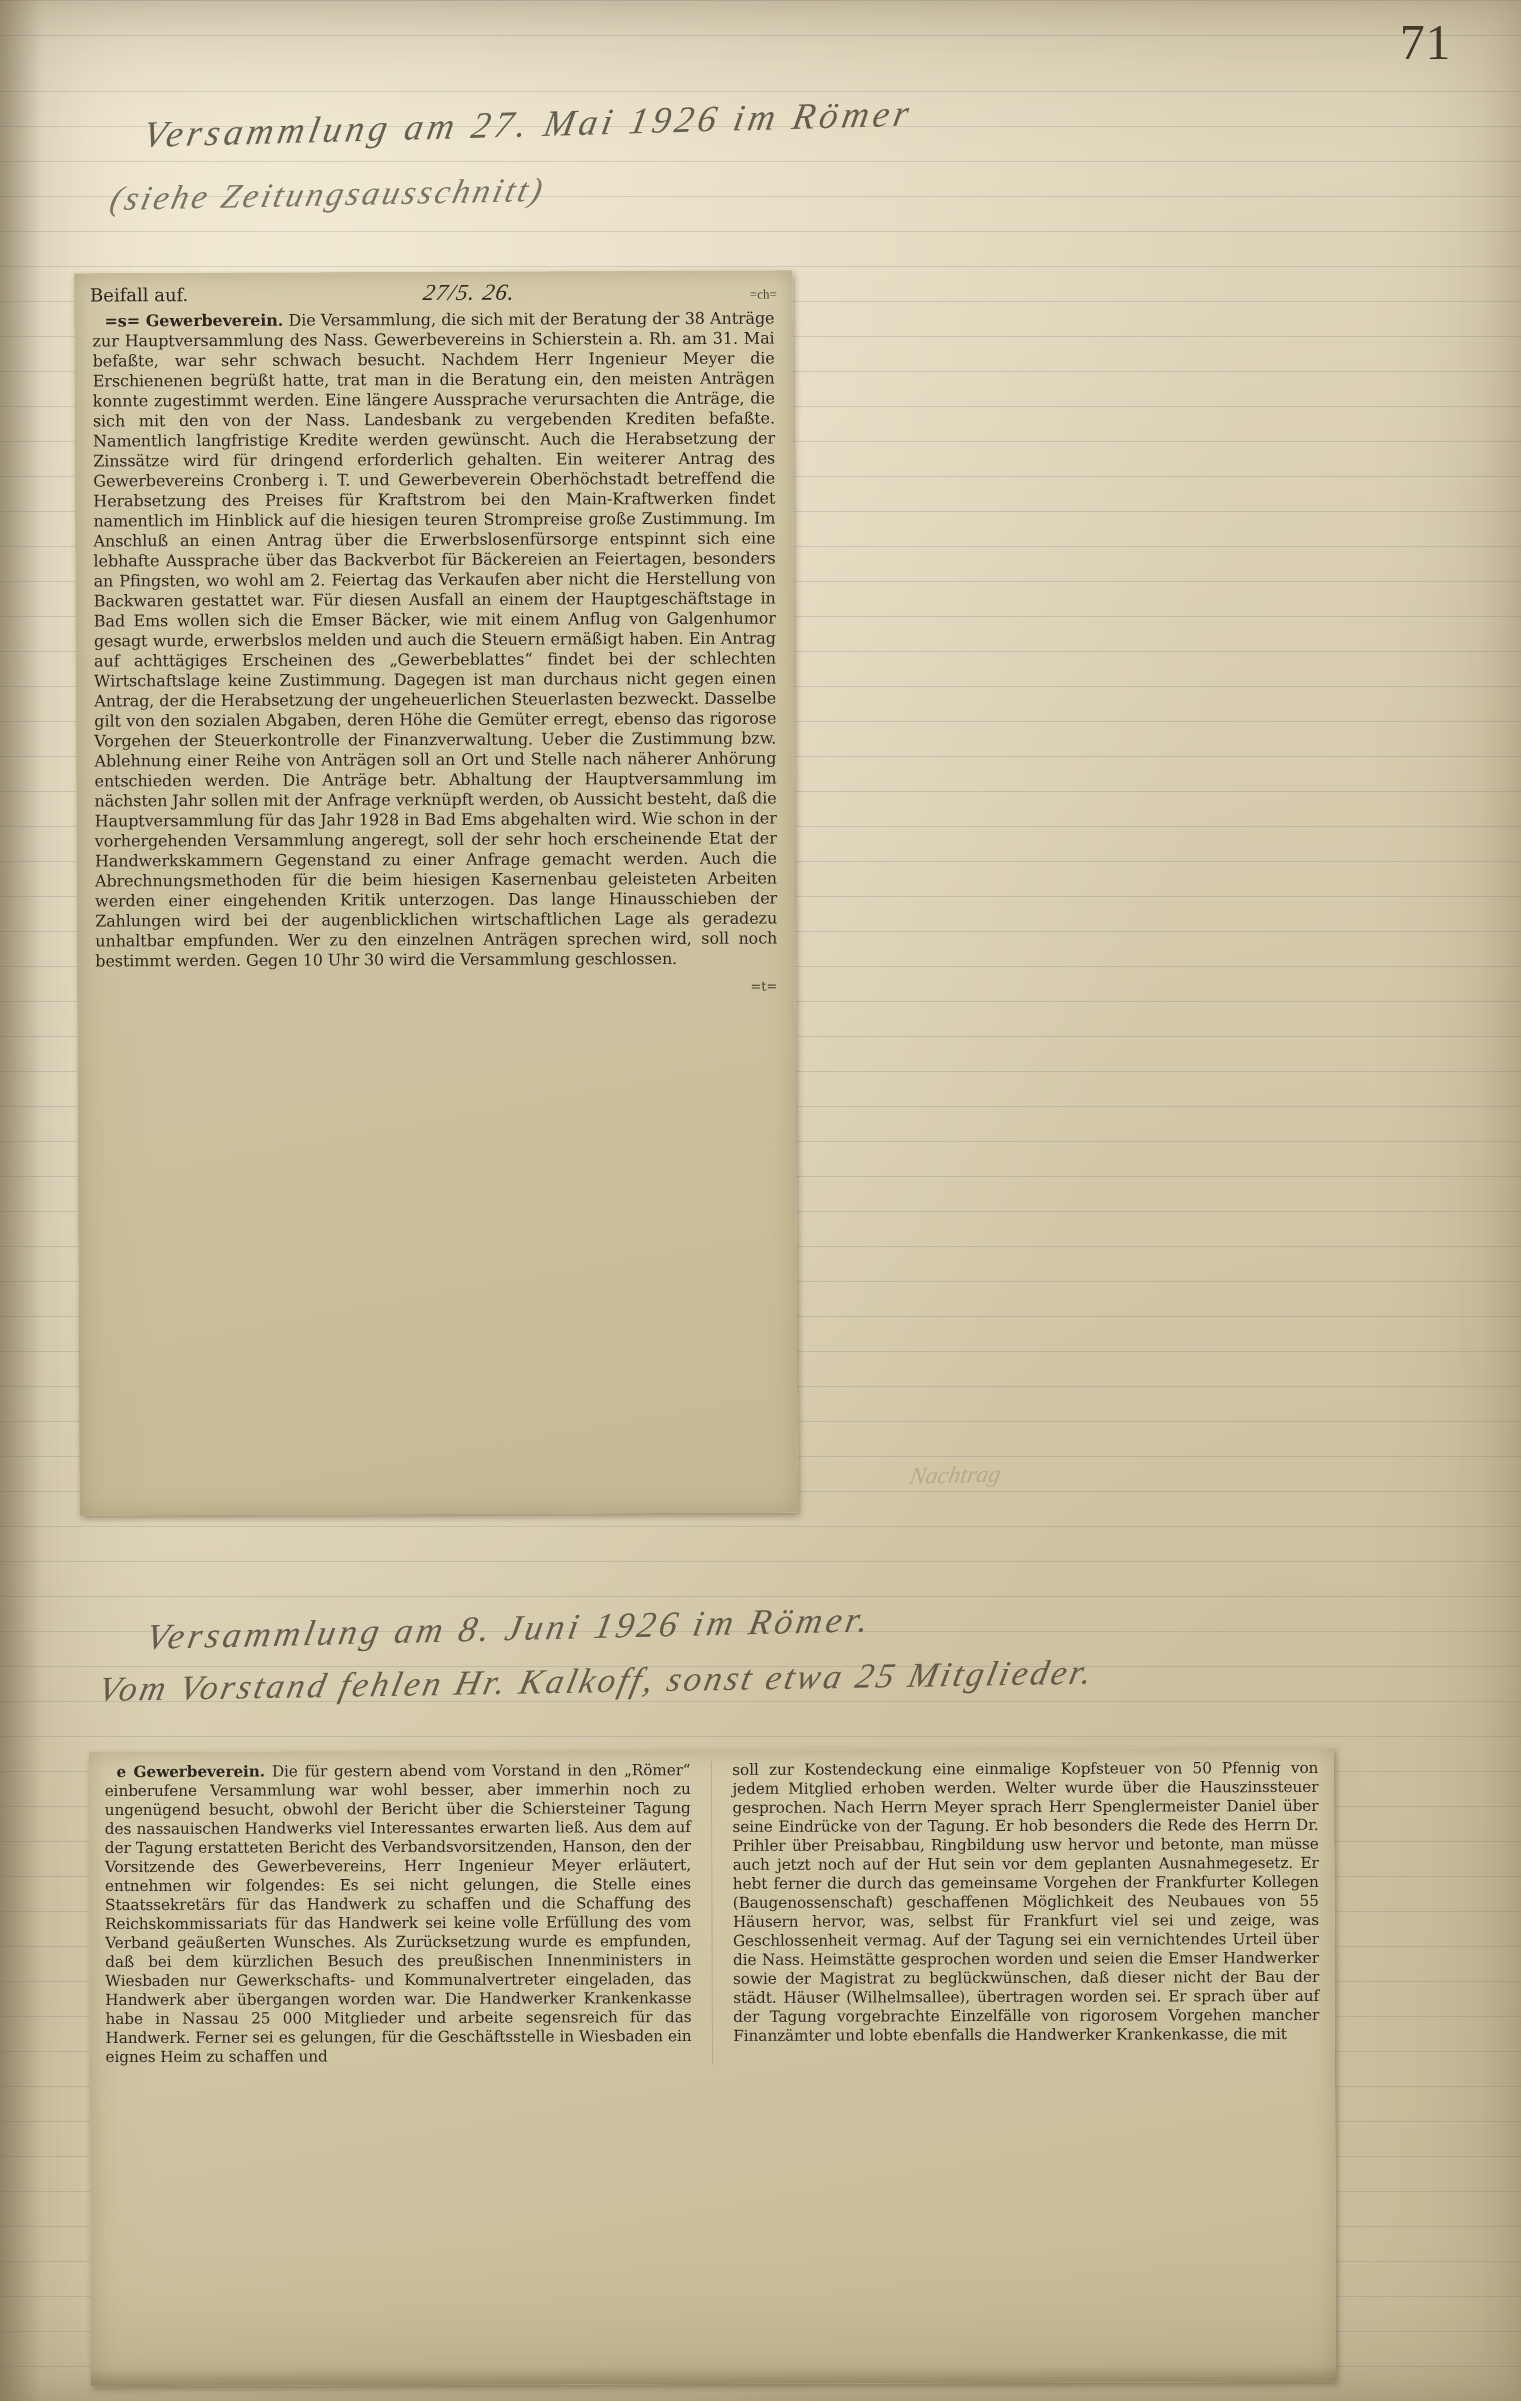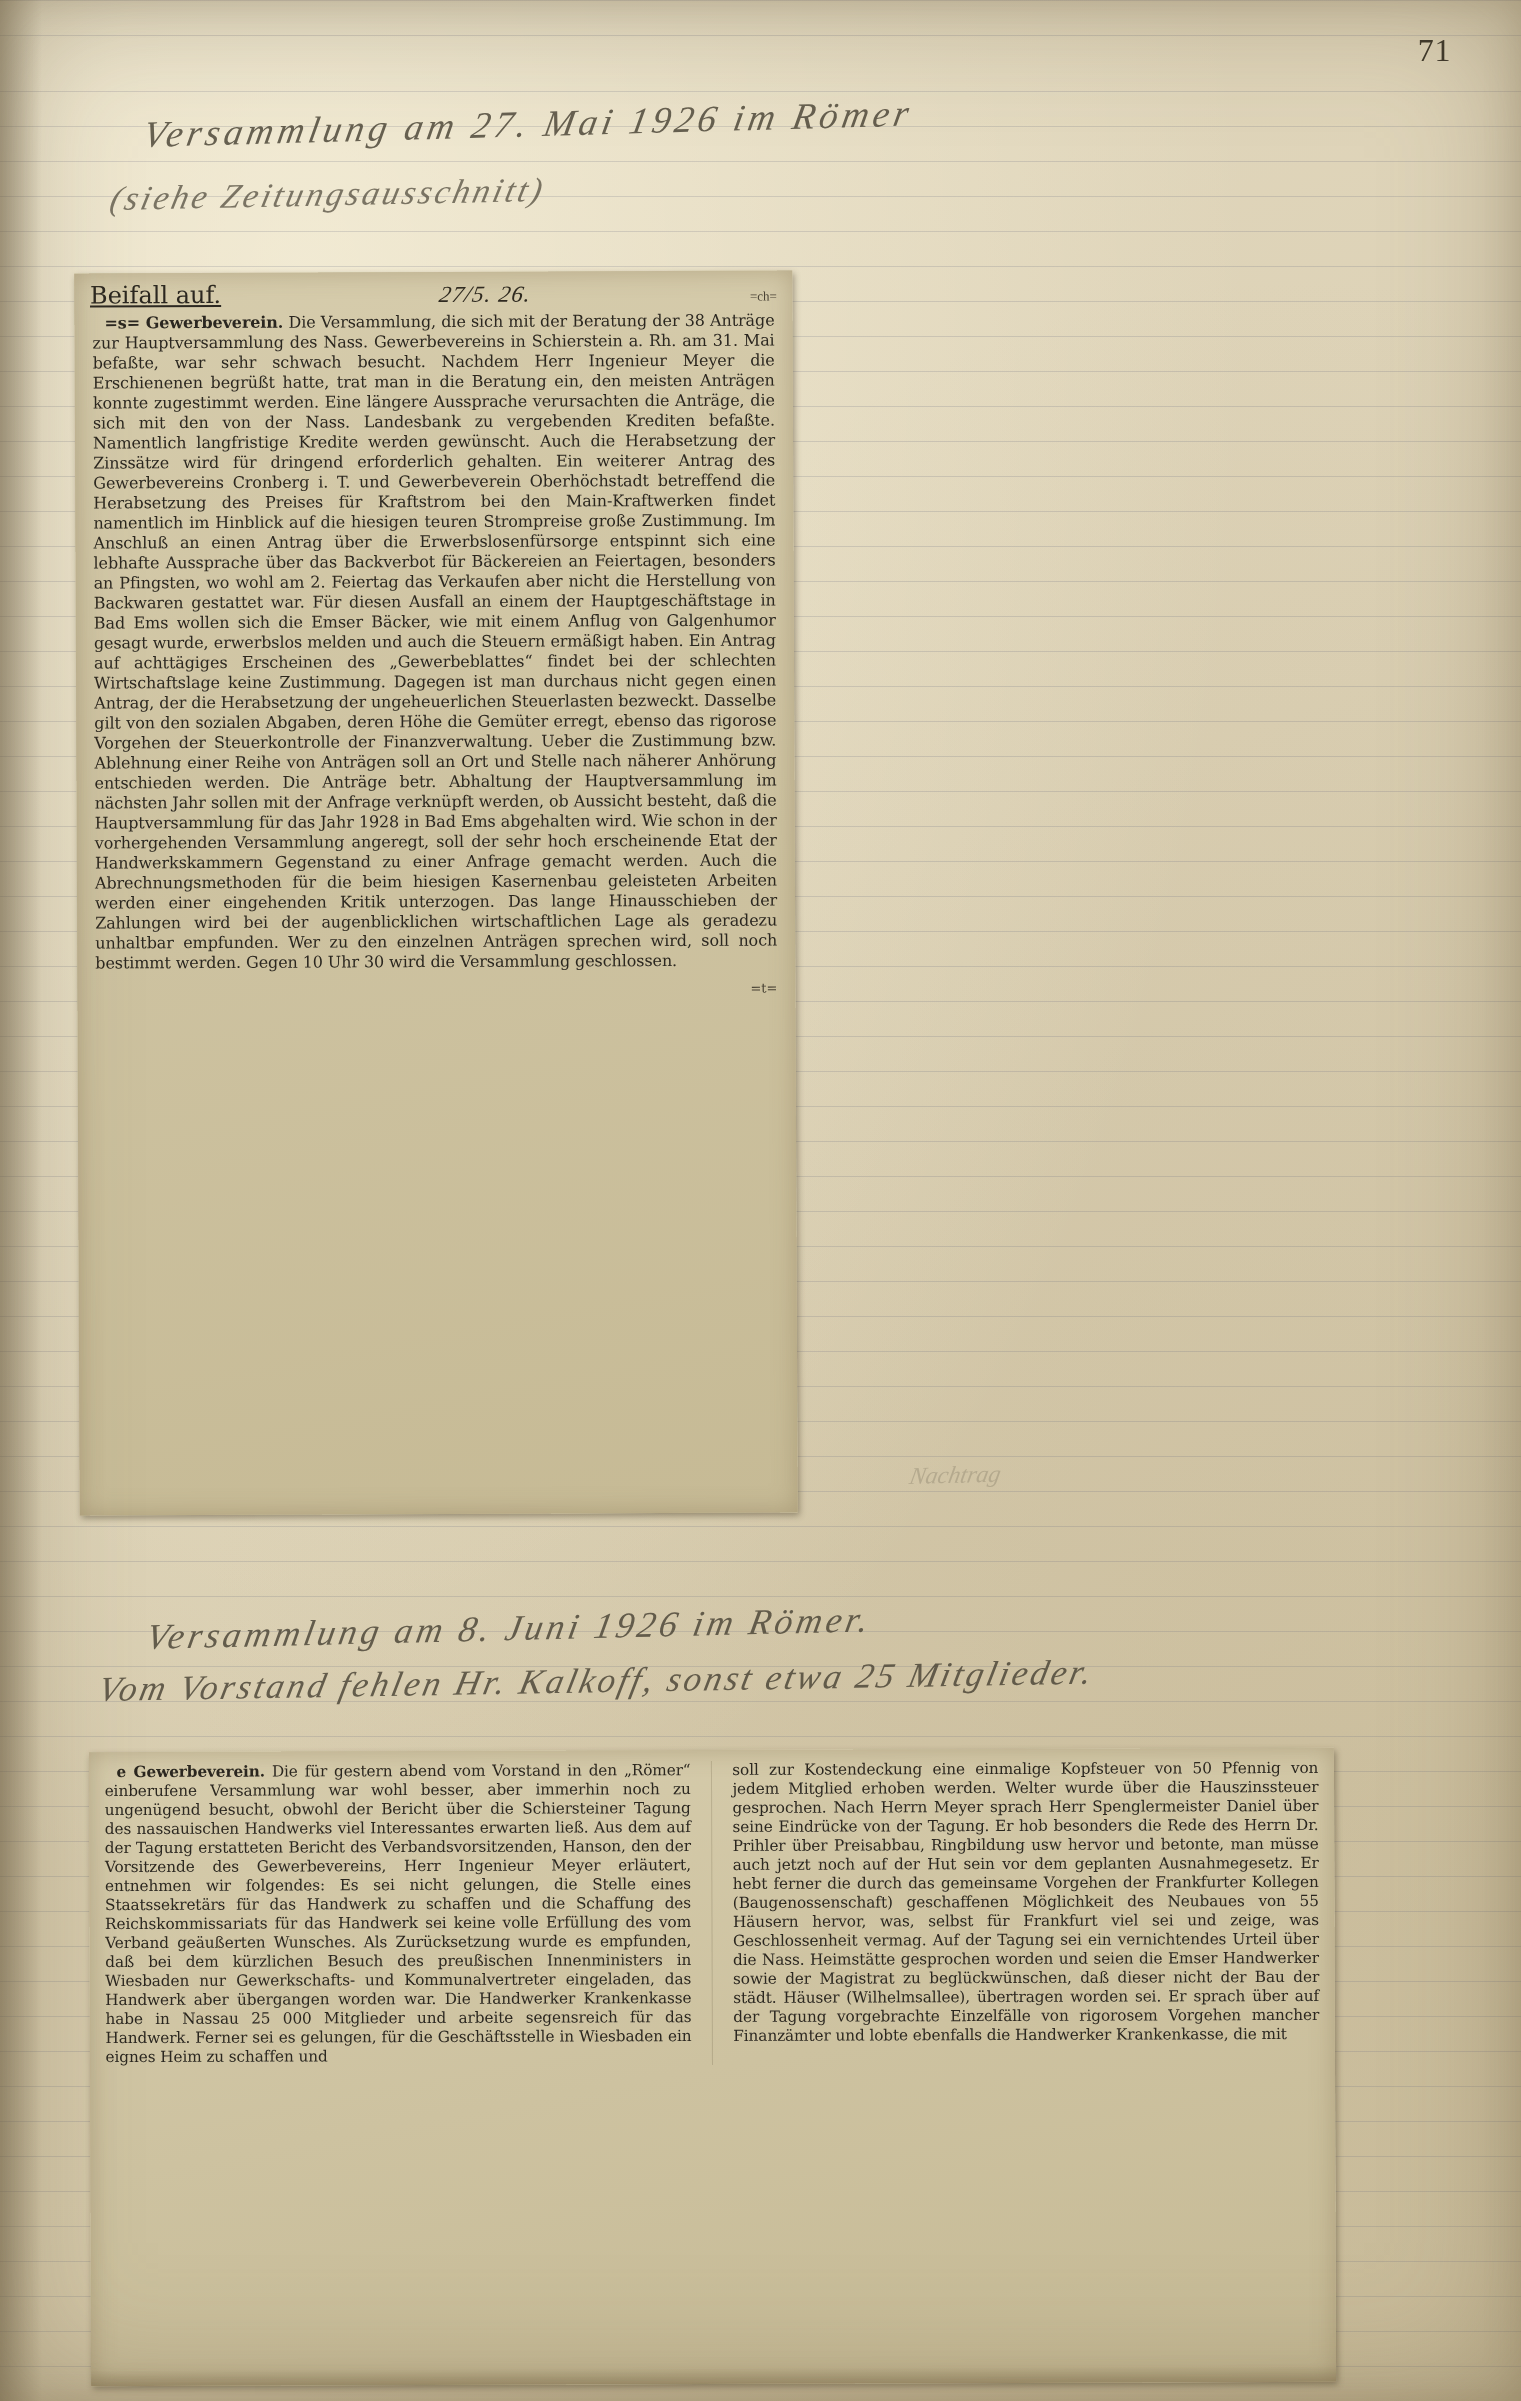--- a/index.html
+++ b/index.html
@@ -44,23 +44,23 @@
   .spine-shadow {
     position: absolute;
     left: 0; top: 0; bottom: 0;
     width: 42px;
     background: linear-gradient(to right, rgba(90,78,55,0.40), rgba(90,78,55,0.0));
     pointer-events: none;
   }
   .page-number {
     position: absolute;
     right: 71px;
-    top: 32px;
-    font-family: "Liberation Serif", serif;
-    font-size: 32px;
+    top: 13px;
+    font-family: "Liberation Serif", serif;
+    font-size: 50px;
     color: #3a3428;
     letter-spacing: 0.6px;
   }
   
   .hand {
     position: absolute;
     font-family: "Liberation Serif", serif;
     font-style: italic;
     color: #4a4436;
     white-space: nowrap;
@@ -132,21 +132,21 @@
   }
 
   .clip-head {
     display: flex;
     align-items: baseline;
     justify-content: space-between;
     padding: 8.4px 15.6px 0 15.6px;
     font-family: "Liberation Serif", serif;
     font-size: 16px;
   }
-  .clip-head .lead { font-size: 24px; text-decoration: underline; }
+  .clip-head .lead { font-size: 18px; }
   .clip-head .date {
     font-style: italic;
     font-size: 23px;
     letter-spacing: 1.2px;
     color: #2f2a20;
     transform: skewX(-10deg);
   }
   .clip-head .mark { font-size: 13px; color: #4a4335; }
 
   .fraktur {

